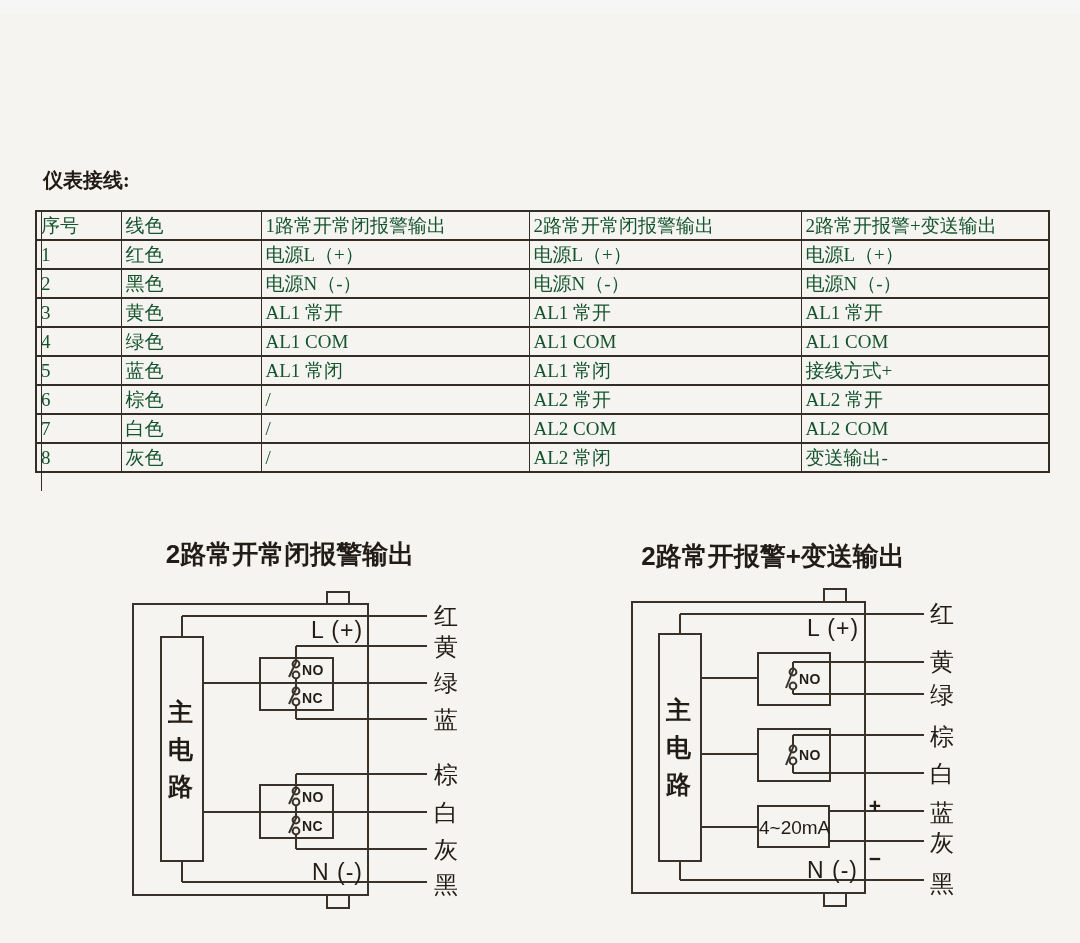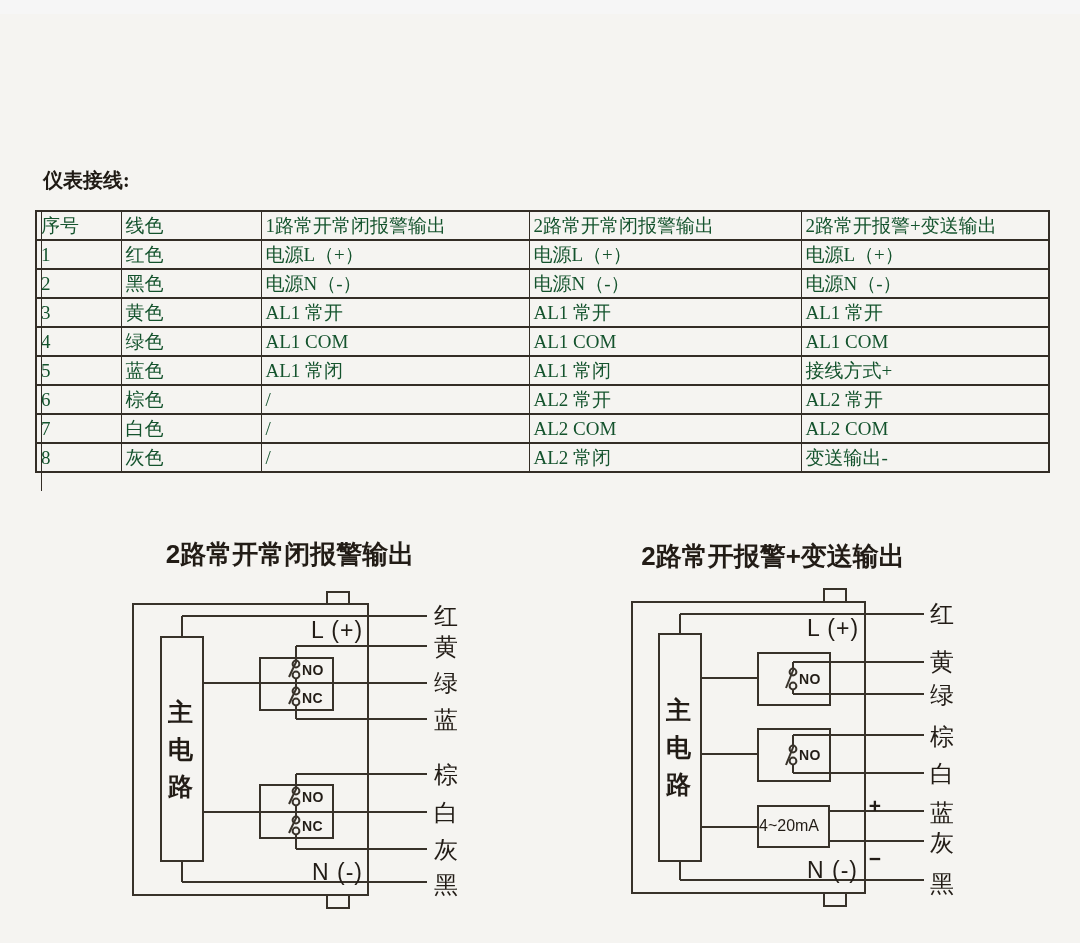--- a/index.html
+++ b/index.html
@@ -73,21 +73,21 @@
   .lnlabel {
     position:absolute; font-size:23px; line-height:1; color:#221c16;
     width:52px; text-align:right; white-space:nowrap; letter-spacing:1px;
   }
   .contact-label {
     position:absolute; font-size:14px; font-weight:bold; line-height:1;
     color:#221c16; letter-spacing:0.5px;
   }
   .trans-label {
     position:absolute; left:759px; top:818px; width:53px; text-align:center;
-    font-size:16px; line-height:1; color:#221c16; white-space:nowrap;
+    font-size:19px; line-height:1; color:#221c16; white-space:nowrap;
   }
   .sign {
     position:absolute; left:866px; width:18px; text-align:center;
     font-size:21px; font-weight:bold; line-height:1; color:#221c16;
   }
 </style>
 </head>
 <body>
 
 <div class="page">

